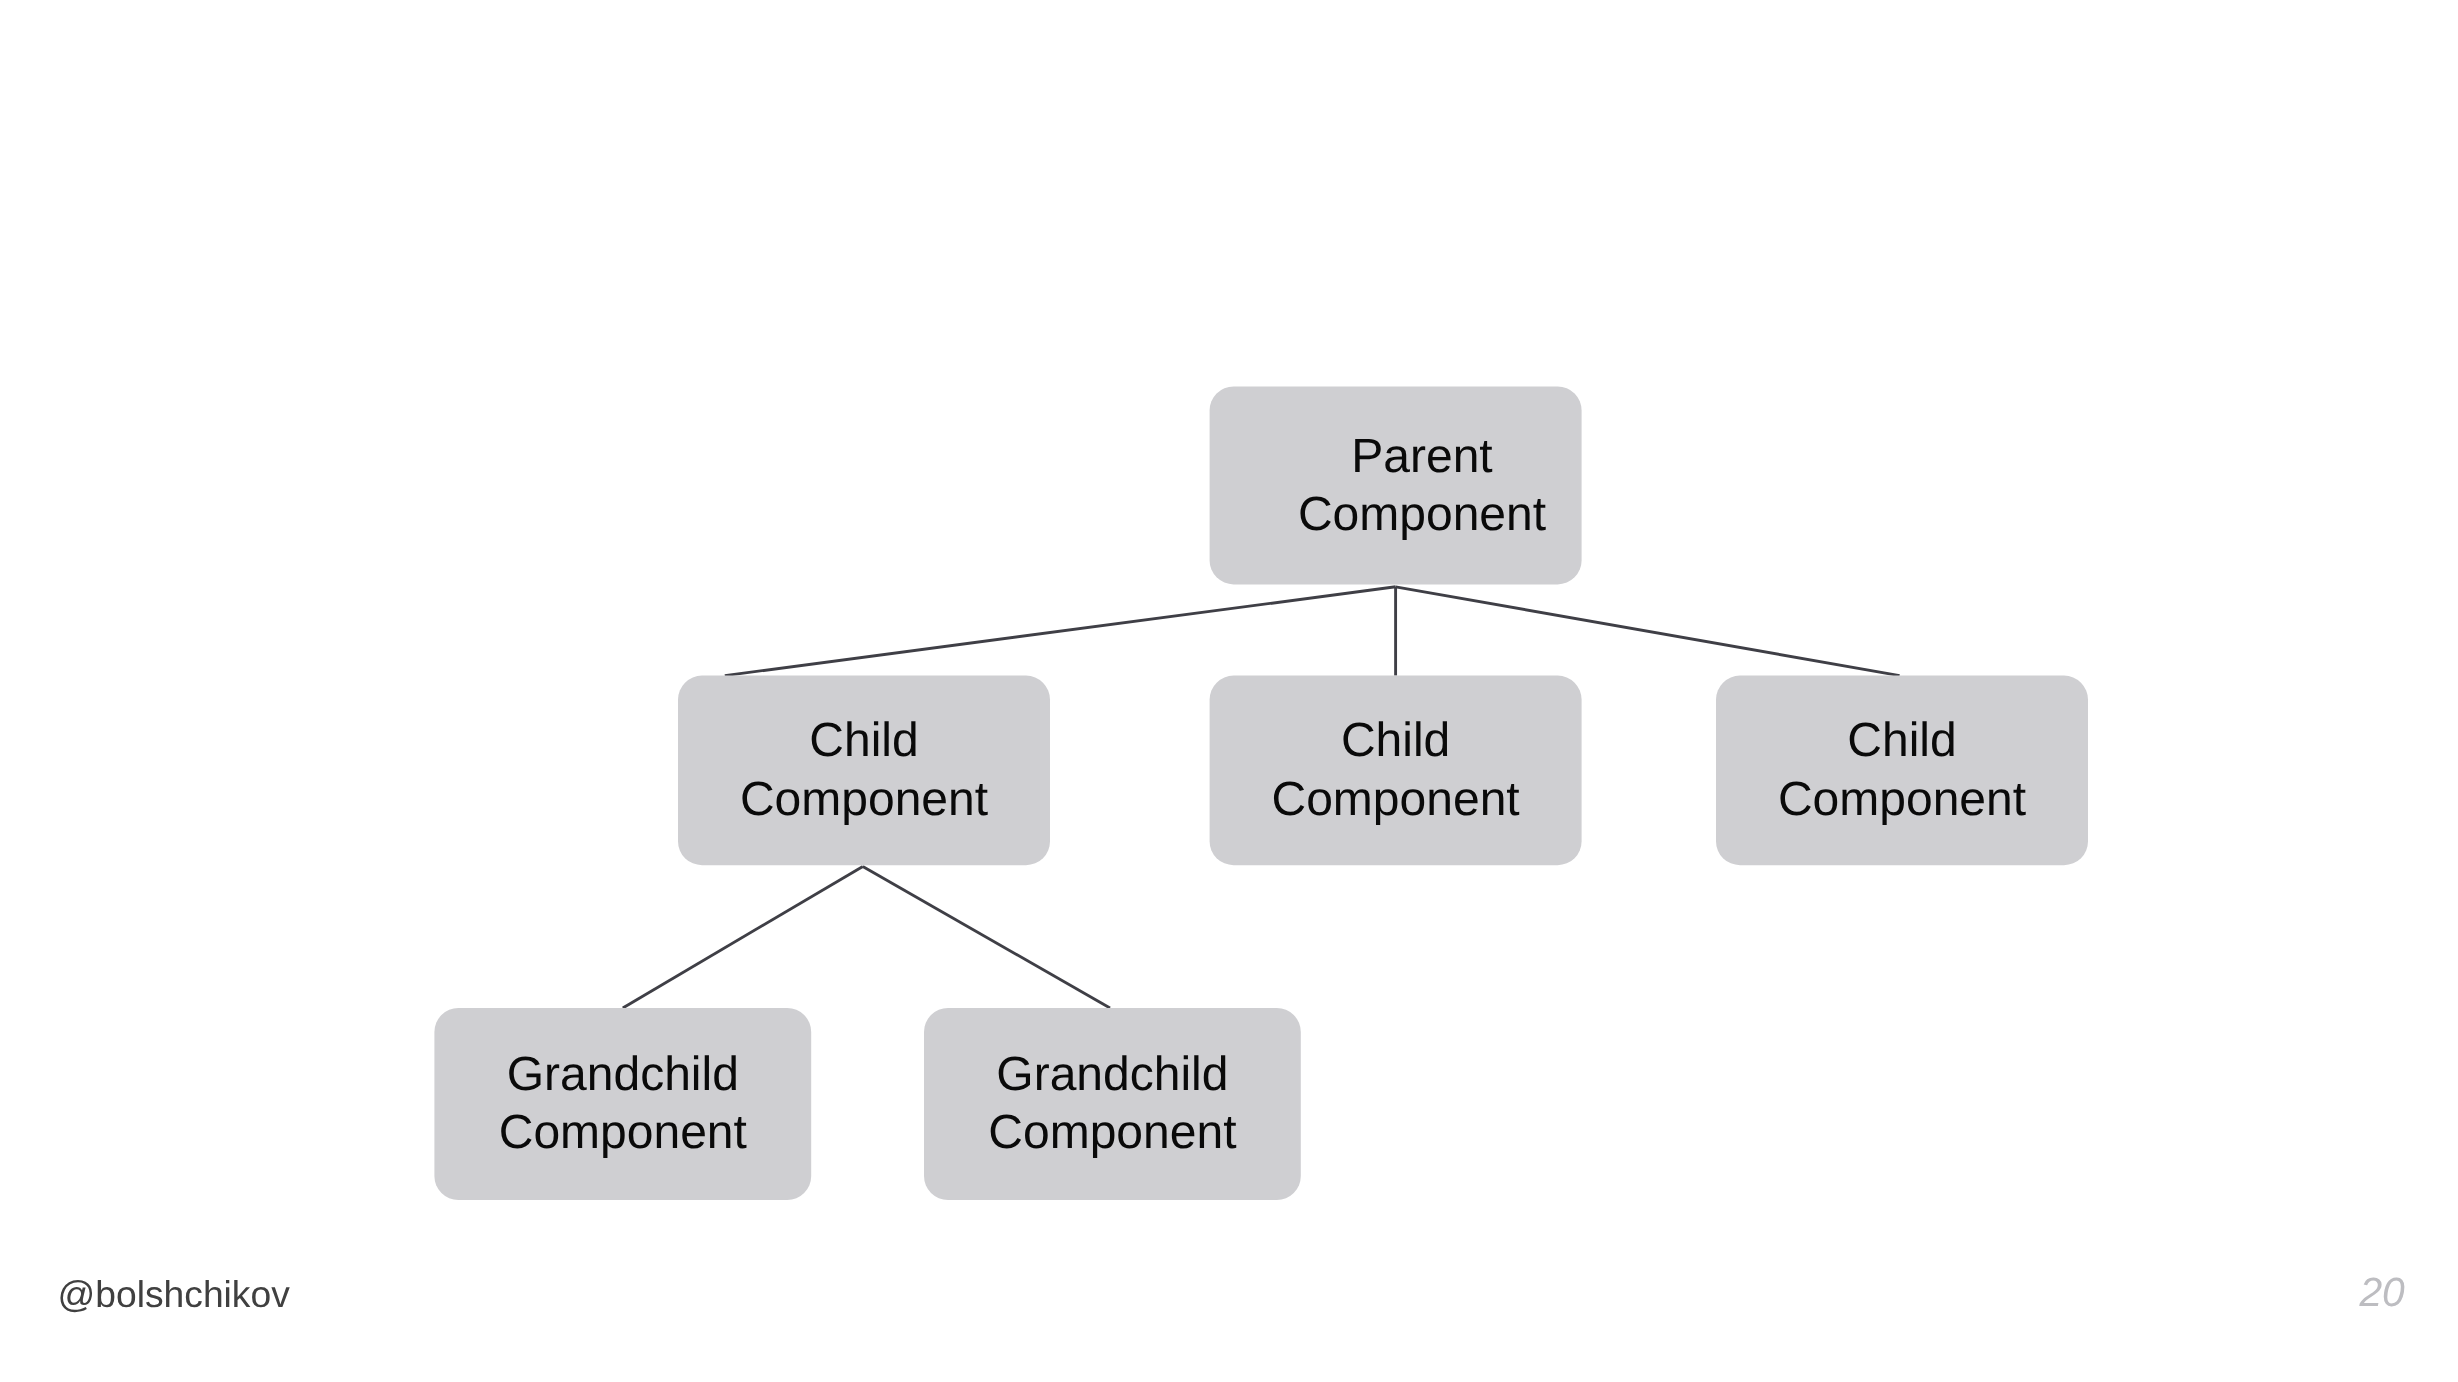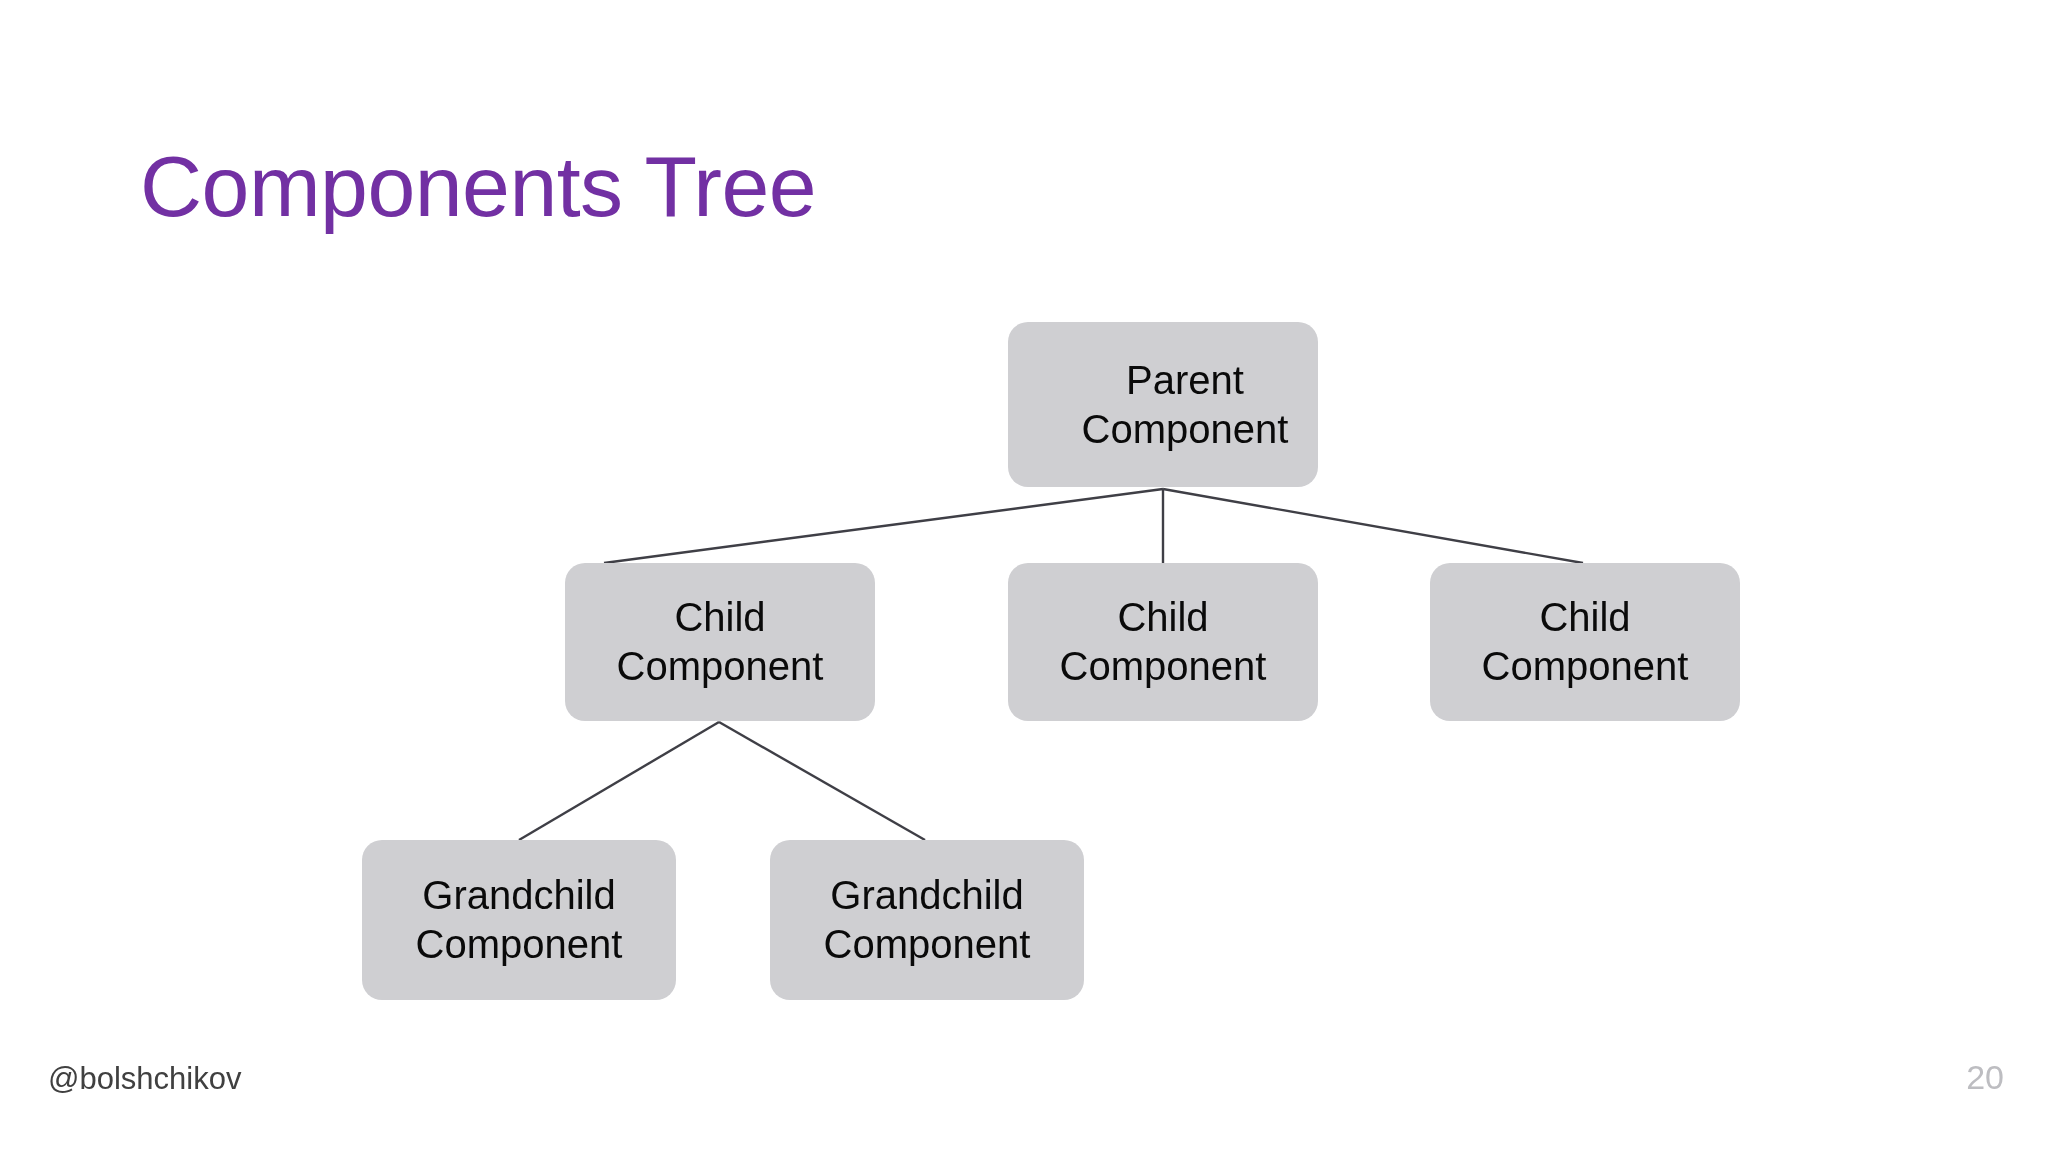--- a/index.html
+++ b/index.html
@@ -82,28 +82,28 @@
     color: #404040;
   }
   #footer-page-number {
     position: absolute;
     right: 44px;
     top: 1056px;
     font-size: 34px;
     line-height: 42px;
     color: #BDBDC1;
     text-align: right;
+    font-style: italic;
   }
 </style>
 </head>
 <body>
 
 <div id="slide">
 
-  <div id="slide-title">Components Tree</div>
 
   <div id="tree-canvas">
 
     <svg id="connector-layer" viewBox="0 0 2048 1152">
 
       <line x1="1163" y1="489" x2="604" y2="563" stroke="#3F3F46" stroke-width="2.4"></line>
 
       <line x1="1163" y1="489" x2="1163" y2="563" stroke="#3F3F46" stroke-width="2.4"></line>
 
       <line x1="1163" y1="489" x2="1583" y2="563" stroke="#3F3F46" stroke-width="2.4"></line>

